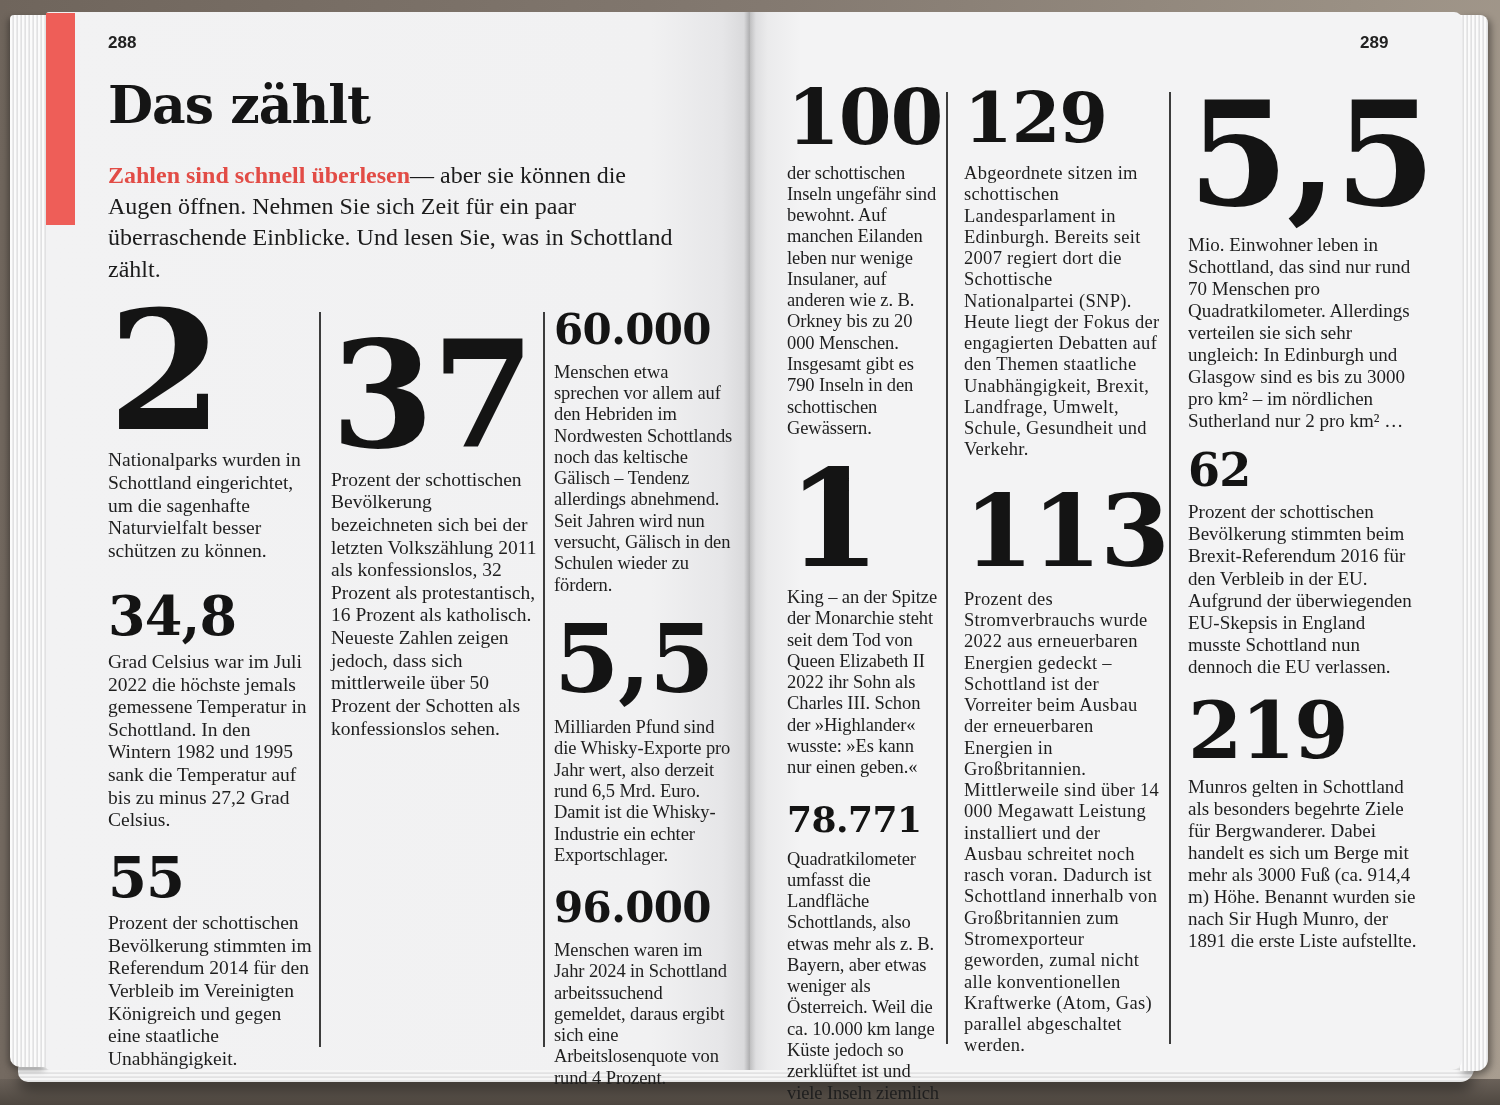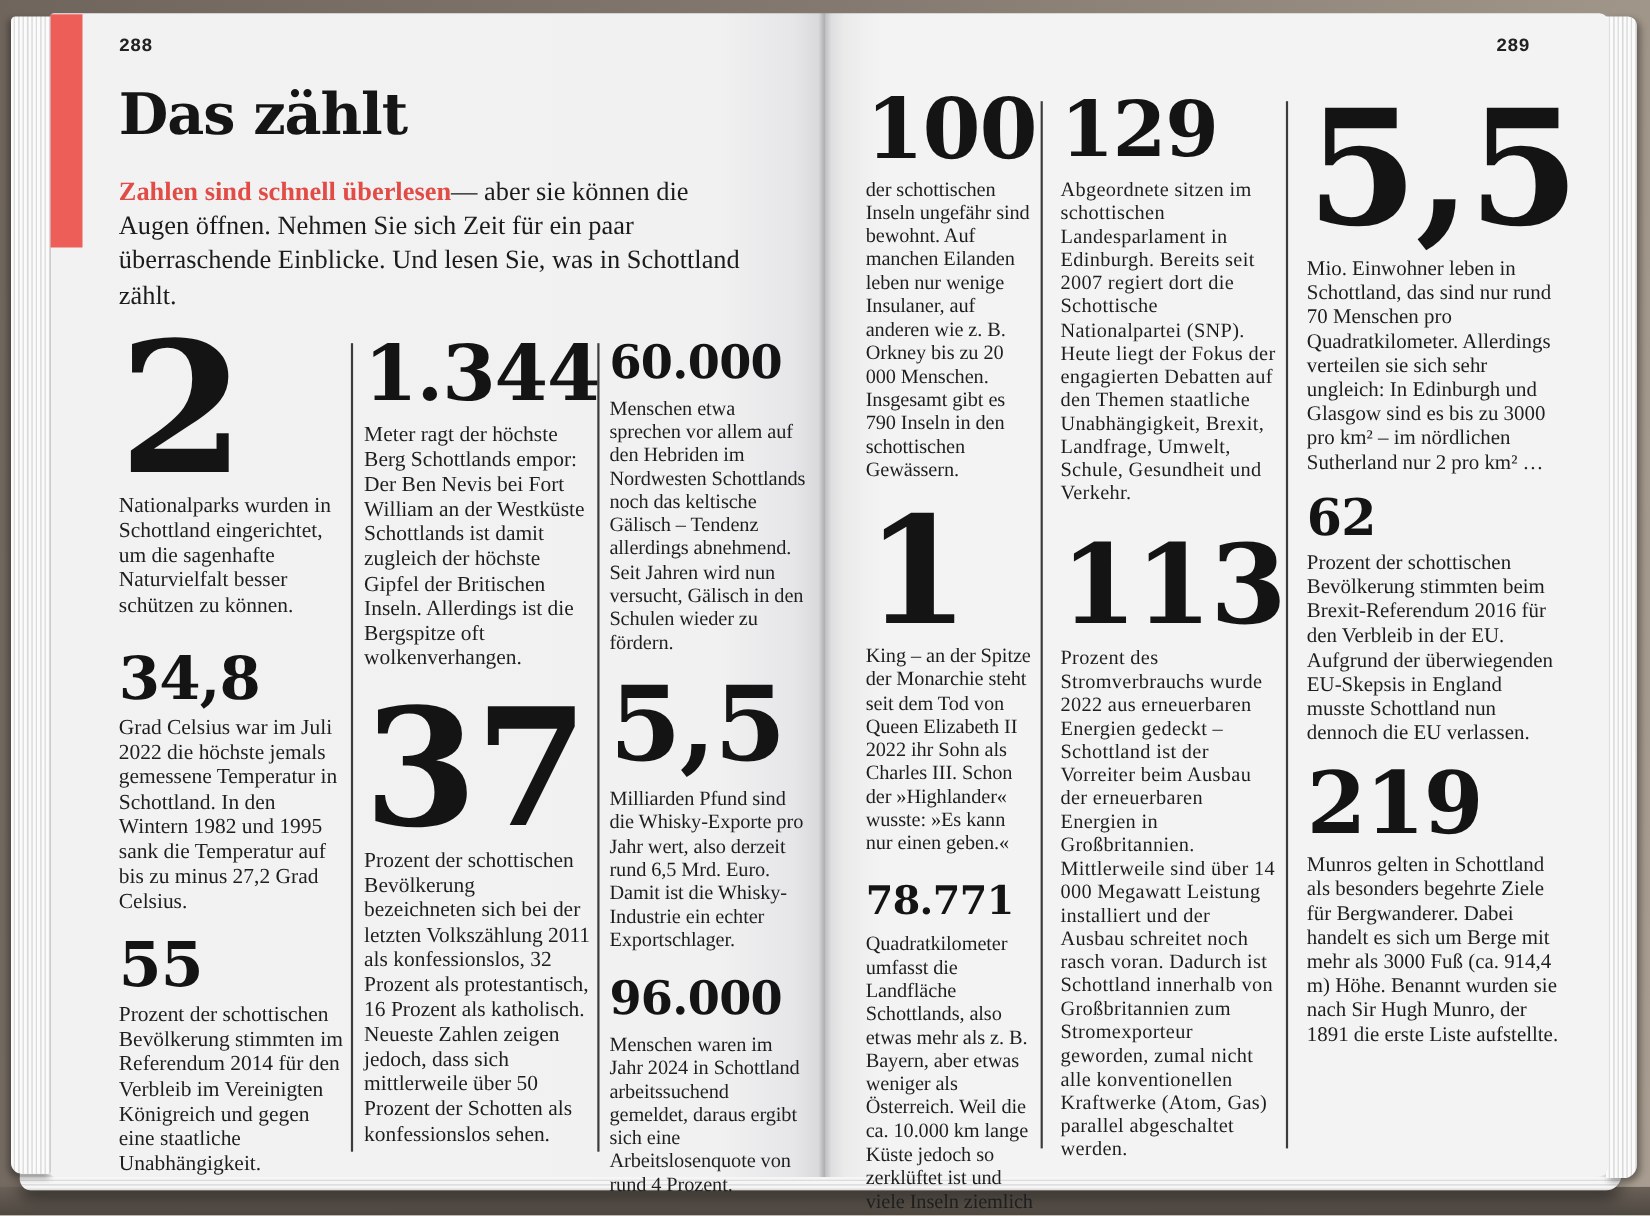--- a/index.html
+++ b/index.html
@@ -14,21 +14,21 @@
   .stack-bottom{left:18px;top:1066px;width:1456px;height:16px;background:repeating-linear-gradient(to bottom,#f6f6f6 0px,#f6f6f6 2px,#d8d8d9 3px,#ececec 4px);border-radius:2px 2px 14px 10px;box-shadow:0 8px 14px rgba(0,0,0,.45);}
   
   .page{position:absolute;top:12px;height:1058px;}
   .page-left{left:46px;width:704px;background:linear-gradient(to right,#f2f2f3 0%,#f1f1f2 86%,#e6e6e8 96%,#d6d6d8 100%);border-radius:3px 0 0 4px;}
   .page-right{left:750px;width:712px;background:linear-gradient(to right,#d8d8da 0%,#ebebec 2.5%,#f3f3f4 7%,#f3f3f4 100%);border-radius:0 8px 10px 0;}
   .spine{position:absolute;left:744px;top:12px;width:12px;height:1058px;background:linear-gradient(to right,rgba(0,0,0,0) 0%,rgba(0,0,0,.18) 45%,rgba(0,0,0,.10) 55%,rgba(0,0,0,0) 100%);}
   
   .red-bar{position:absolute;left:0px;top:1px;width:29px;height:212px;background:#ee5e58;}
   .red{color:#e24c46;font-weight:700;}
   
-  .pagenum{position:absolute;font-family:Liberation Mono, monospace;font-weight:700;font-size:17px;color:#222;text-align:right;}
+  .pagenum{position:absolute;font-family:Liberation Sans, sans-serif;font-weight:700;font-size:17px;color:#222;text-align:right;}
   .title{position:absolute;left:62px;top:62px;margin:0;font-family:"DejaVu Serif",serif;font-weight:700;font-size:52px;letter-spacing:-1px;color:#151515;}
   .intro{position:absolute;left:62px;top:148px;width:584px;margin:0;font-size:24px;line-height:1.3;color:#1b1b1b;}
   
   .col{position:absolute;}
   .num{font-family:"DejaVu Serif",serif;font-weight:700;color:#141414;letter-spacing:-0.015em;white-space:nowrap;margin:0;}
   .txt{margin:10px 0 0 0;font-size:19.5px;line-height:1.16;color:#1e1e1e;}
   .narrow .txt{font-size:18.5px;line-height:1.15;letter-spacing:-0.1px;}
   .r3 .txt{font-size:19px;line-height:1.16;}
   .s165{font-size:165px;line-height:.82;}
   .s150{font-size:148px;line-height:.83;}
@@ -74,24 +74,20 @@
         <div class="num s54">34,8</div>
         <p class="txt">Grad Celsius war im Juli 2022 die höchste jemals gemessene Temperatur in Schottland. In den Wintern 1982 und 1995 sank die Temperatur auf bis zu minus 27,2 Grad Celsius.</p>
       </div>
       <div class="stat" style="margin-top:20px;">
         <div class="num s56">55</div>
         <p class="txt">Prozent der schottischen Bevölkerung stimmten im Referendum 2014 für den Verbleib im Vereinigten Königreich und gegen eine staatliche Unabhängigkeit.</p>
       </div>
     </div>
 
     <div class="col" style="left:285px;top:296px;width:206px;">
-      <div class="stat">
-        <div class="num s70">1.344</div>
-        <p class="txt" style="margin-top:14px;">Meter ragt der höchste Berg Schottlands empor: Der Ben Nevis bei Fort William an der Westküste Schottlands ist damit zugleich der höchste Gipfel der Britischen Inseln. Allerdings ist die Bergspitze oft wolkenverhangen.</p>
-      </div>
       <div class="stat" style="margin-top:26px;">
         <div class="num s150">37</div>
         <p class="txt" style="margin-top:12px;">Prozent der schottischen Bevölkerung bezeichneten sich bei der letzten Volkszählung 2011 als konfessionslos, 32 Prozent als protestantisch, 16 Prozent als katholisch. Neueste Zahlen zeigen jedoch, dass sich mittlerweile über 50 Prozent der Schotten als konfessionslos sehen.</p>
       </div>
     </div>
 
     <div class="col narrow" style="left:508px;top:298px;width:182px;">
       <div class="stat">
         <div class="num s42">60.000</div>
         <p class="txt" style="margin-top:12px;">Menschen etwa sprechen vor allem auf den Hebriden im Nordwesten Schottlands noch das keltische Gälisch – Tendenz allerdings abnehmend. Seit Jahren wird nun versucht, Gälisch in den Schulen wieder zu fördern.</p>

